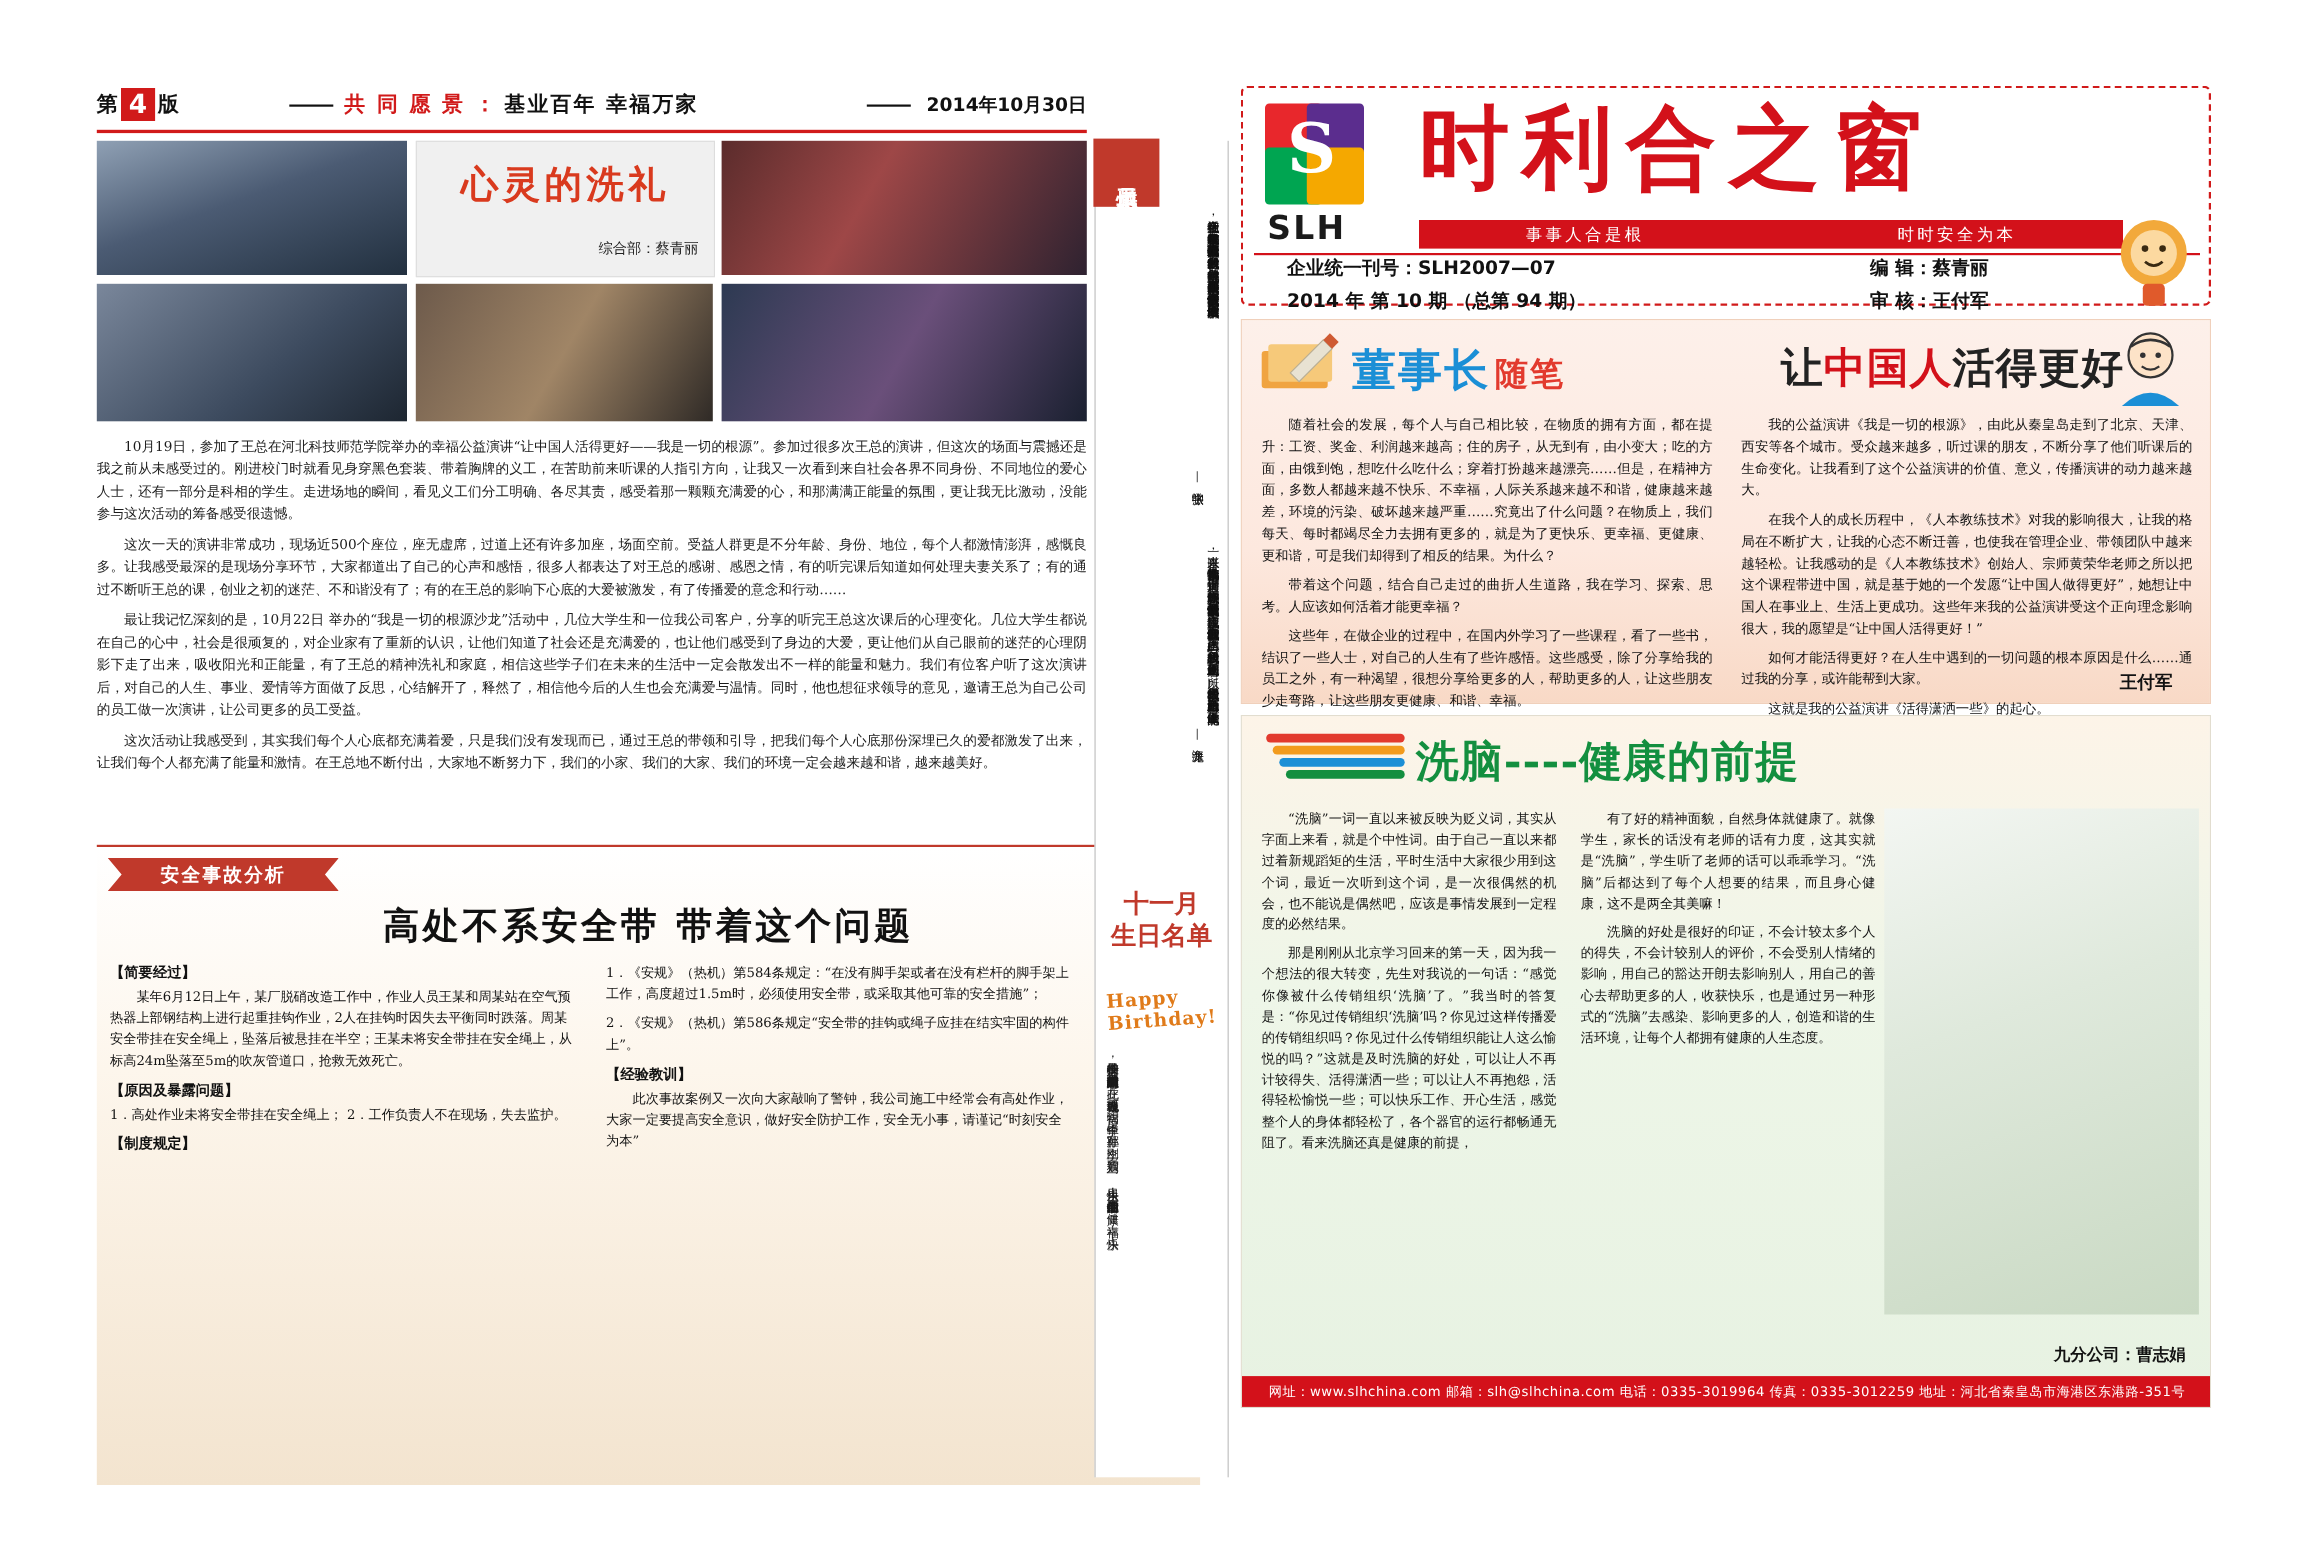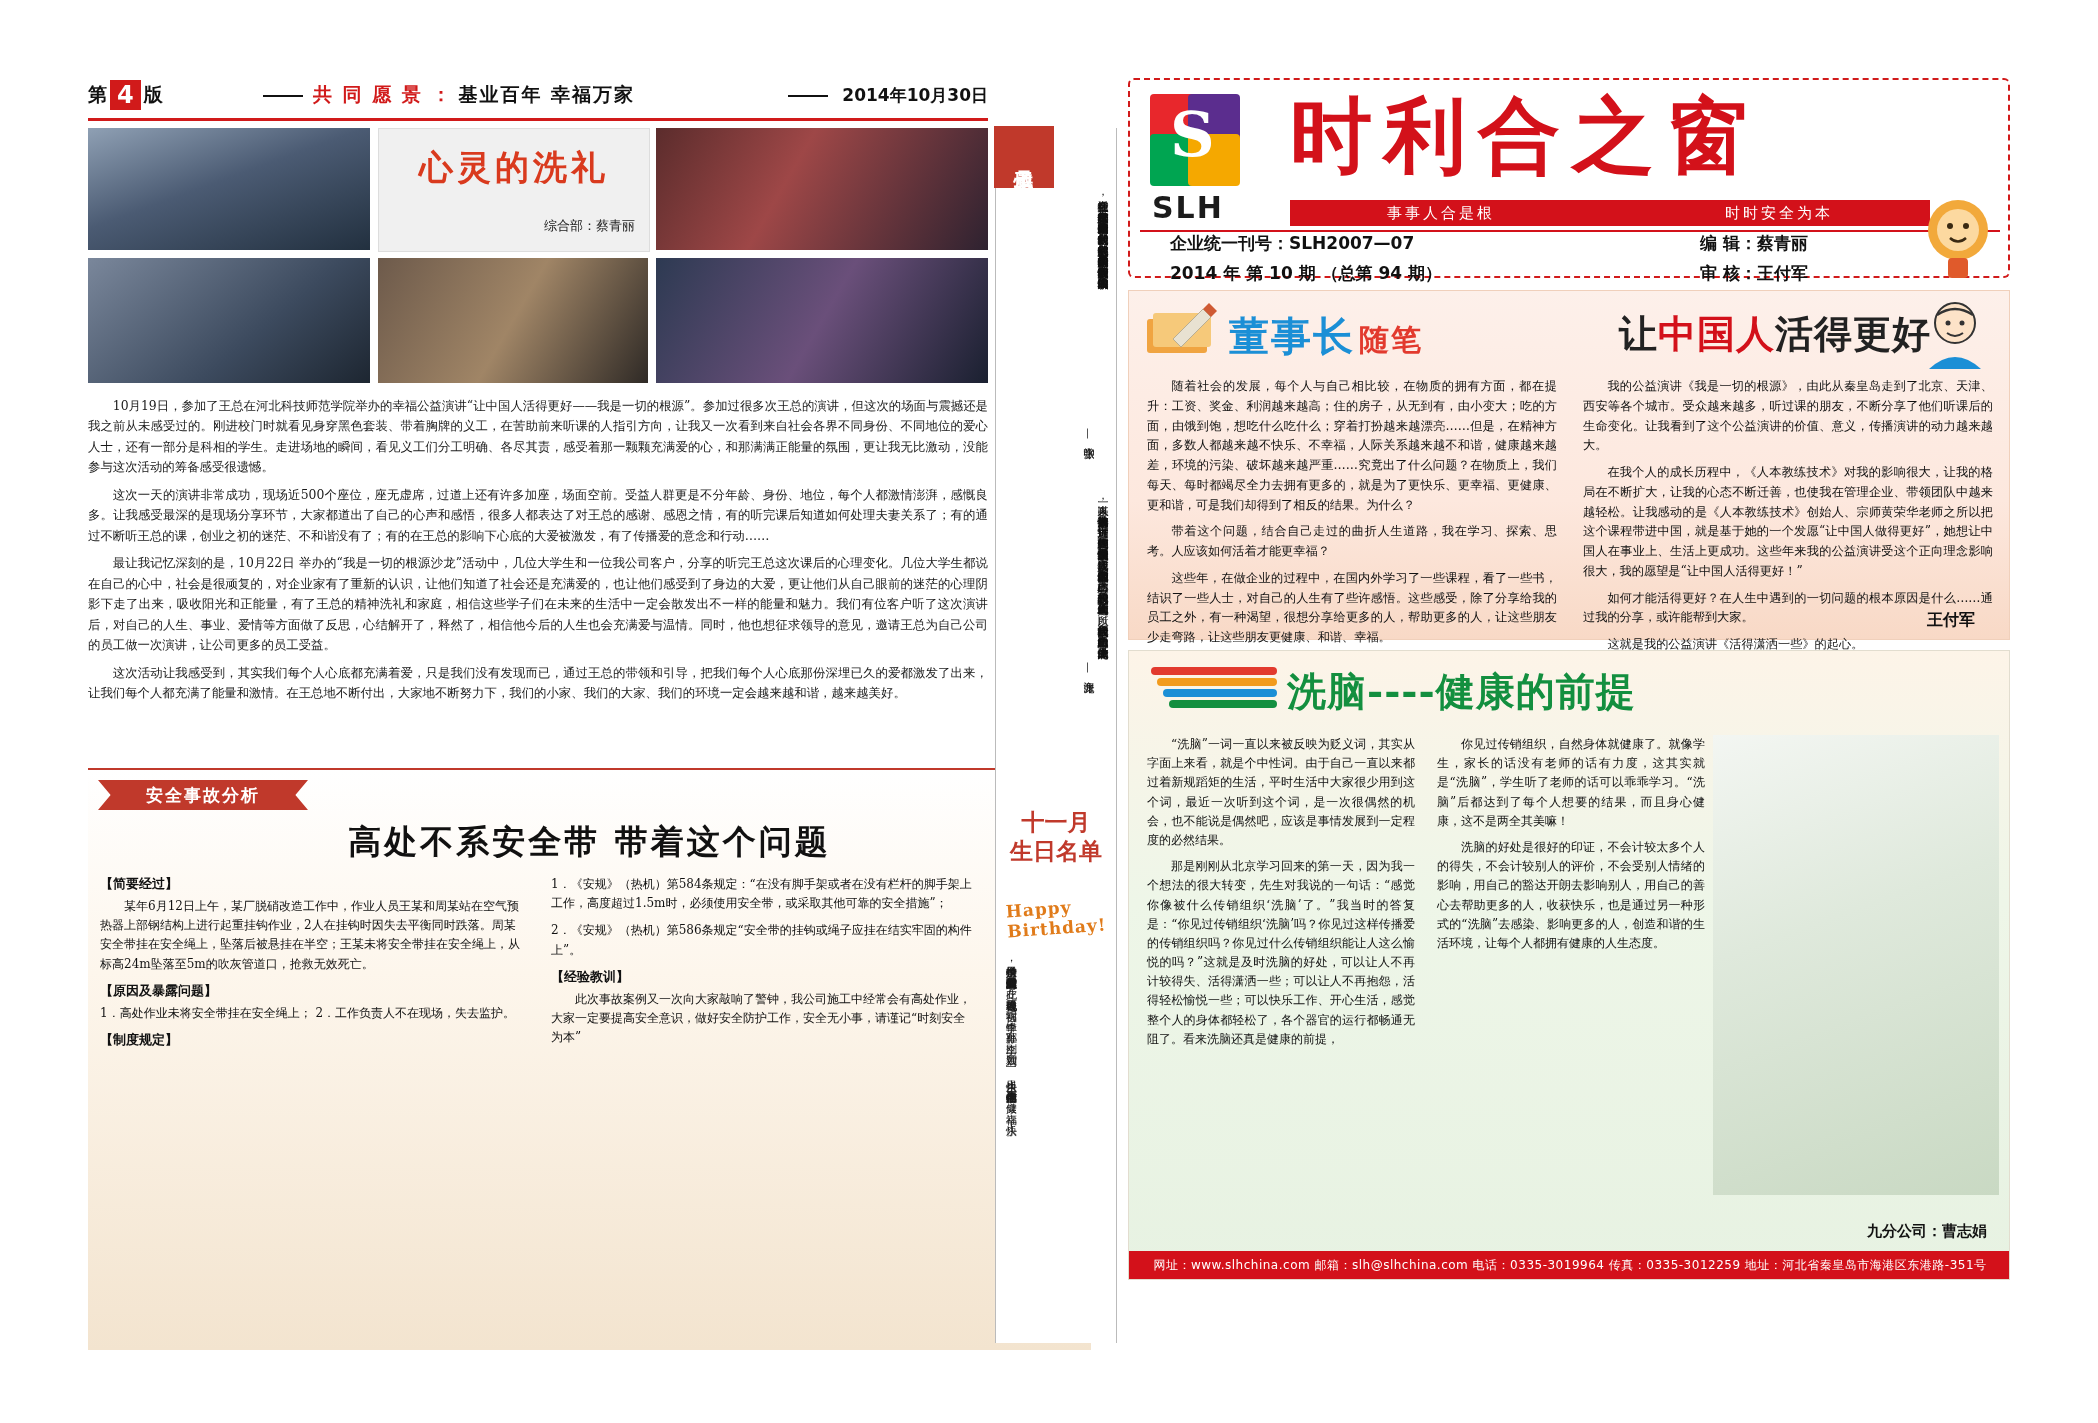--- a/index.html
+++ b/index.html
@@ -277,21 +277,21 @@
           </svg>
         </div>
         <div class="br-title">洗脑----健康的前提</div>
       </div>
       <div class="br-cols">
         <div class="col">
           <p>“洗脑”一词一直以来被反映为贬义词，其实从字面上来看，就是个中性词。由于自己一直以来都过着新规蹈矩的生活，平时生活中大家很少用到这个词，最近一次听到这个词，是一次很偶然的机会，也不能说是偶然吧，应该是事情发展到一定程度的必然结果。</p>
           <p>那是刚刚从北京学习回来的第一天，因为我一个想法的很大转变，先生对我说的一句话：“感觉你像被什么传销组织‘洗脑’了。”我当时的答复是：“你见过传销组织‘洗脑’吗？你见过这样传播爱的传销组织吗？你见过什么传销组织能让人这么愉悦的吗？”这就是及时洗脑的好处，可以让人不再计较得失、活得潇洒一些；可以让人不再抱怨，活得轻松愉悦一些；可以快乐工作、开心生活，感觉整个人的身体都轻松了，各个器官的运行都畅通无阻了。看来洗脑还真是健康的前提，</p>
         </div>
         <div class="col">
-          <p>你见过传销组织，自然身体就健康了。就像学生，家长的话没有老师的话有力度，这其实就是“洗脑”，学生听了老师的话可以乖乖学习。“洗脑”后都达到了每个人想要的结果，而且身心健康，这不是两全其美嘛！</p>
+          <p>有了好的精神面貌，自然身体就健康了。就像学生，家长的话没有老师的话有力度，这其实就是“洗脑”，学生听了老师的话可以乖乖学习。“洗脑”后都达到了每个人想要的结果，而且身心健康，这不是两全其美嘛！</p>
           <p>洗脑的好处是很好的印证，不会计较太多个人的得失，不会计较别人的评价，不会受别人情绪的影响，用自己的豁达开朗去影响别人，用自己的善心去帮助更多的人，收获快乐，也是通过另一种形式的“洗脑”去感染、影响更多的人，创造和谐的生活环境，让每个人都拥有健康的人生态度。</p>
         </div>
       </div>
       <div class="br-photo"></div>
       <div class="br-sign">九分公司：曹志娟</div>
       <div class="footer">网址：www.slhchina.com  邮箱：slh@slhchina.com  电话：0335-3019964  传真：0335-3012259  地址：河北省秦皇岛市海港区东港路-351号</div>
     </div>
 
   </div>
 </div>

